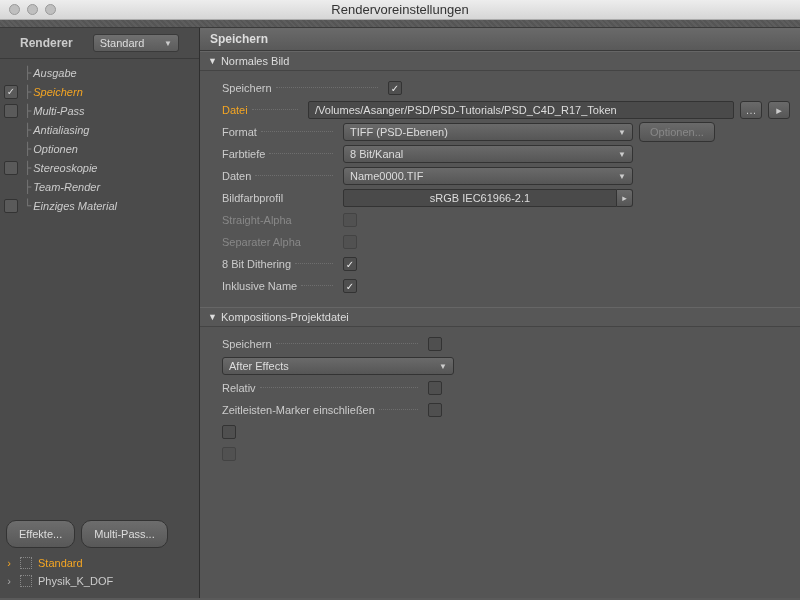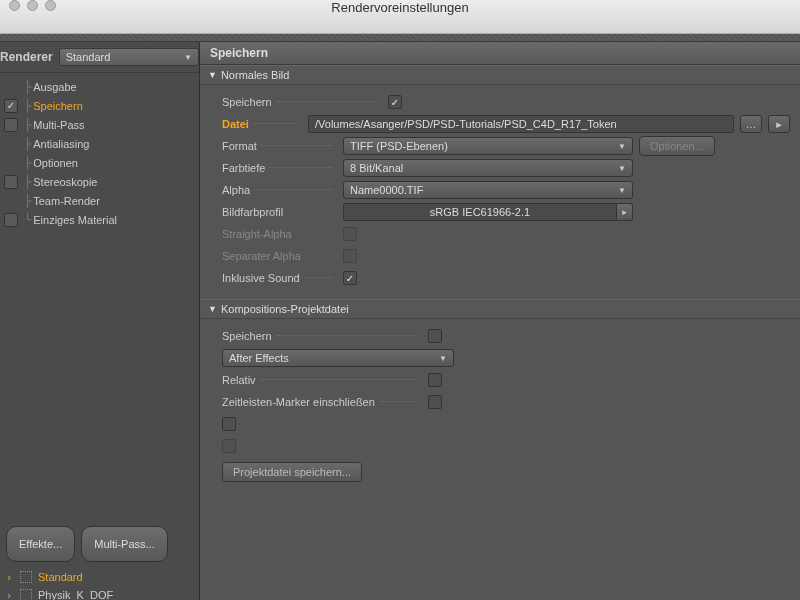--- a/index.html
+++ b/index.html
@@ -1,61 +1,61 @@
 <!DOCTYPE html>
 <html><head>
 <meta charset="utf-8">
 <style>
 * { margin: 0; padding: 0; box-sizing: border-box; font-family: -apple-system, "Helvetica Neue", Arial, sans-serif; }
 body { background: #5a5a5a; font-size: 11px; color: #bbb; width: 800px; height: 600px; overflow: hidden; }
 
 
-.titlebar { height: 34px; background: linear-gradient(#ededed, #d6d6d6); border-bottom: 1px solid #aaa; display: flex; position: relative; }
+.titlebar { height: 20px; background: linear-gradient(#ededed, #d6d6d6); border-bottom: 1px solid #aaa; display: flex; align-items: center; position: relative; }
 .traffic { display: flex; gap: 7px; margin-left: 9px; }
 .tlight { width: 11px; height: 11px; border-radius: 50%; background: #bfbfbf; border: 1px solid #9a9a9a; }
 .title { position: absolute; left: 0; right: 0; text-align: center; color: #333; font-size: 13px; pointer-events: none; }
 .hatch { height: 8px; background: repeating-linear-gradient(45deg,#5d5d5d,#5d5d5d 2px,#555 2px,#555 4px); border-bottom: 1px solid #3a3a3a; }
 
 .main { display: flex; height: calc(600px - 30px); }
 
 
 .sidebar { width: 200px; background: #4b4b4b; border-right: 1px solid #2f2f2f; display: flex; flex-direction: column; }
-.renderer-row { display: flex; align-items: center; gap: 6px; padding: 6px 0; border-bottom: 1px solid #3a3a3a; }
+.renderer-row { display: flex; align-items: center; gap: 20px; padding: 6px 20px; border-bottom: 1px solid #3a3a3a; }
 .renderer-row label { color: #ccc; font-weight: bold; font-size: 12px; }
 .combo { flex: 1; height: 18px; background: linear-gradient(#6f6f6f,#5c5c5c); border: 1px solid #3a3a3a; border-radius: 3px; display: flex; align-items: center; padding: 0 6px; color: #ddd; position: relative; }
 .combo .arrow { position: absolute; right: 6px; font-size: 8px; color: #ccc; }
 
 .tree { flex: 1; padding: 4px 0; }
 .trow { display: flex; align-items: center; height: 19px; padding-left: 4px; }
 .trow .cb { width: 14px; height: 14px; border: 1px solid #333; background: #5a5a5a; border-radius: 2px; margin-right: 6px; display:flex; align-items:center; justify-content:center; }
 .trow .cb.hidden { visibility: hidden; }
 .trow .cb.checked::after { content:"✓"; color:#ddd; font-size:10px; line-height:1; }
 .trow .branch { color:#777; margin-right: 2px; font-family: monospace; font-size:12px; }
-.trow .lbl { color:#ccc; }
+.trow .lbl { color:#ccc;font-style:italic; }
 .trow.sel .lbl { color:#f5a623; }
 
 .sb-buttons { display:flex; gap:6px; padding: 6px; }
-.btn { height:36px; background: linear-gradient(#6d6d6d,#585858); border:1px solid #333; border-radius:10px; color:#ddd; padding:0 12px; display:flex; align-items:center; font-size:11px; }
+.btn { height:28px; background: linear-gradient(#6d6d6d,#585858); border:1px solid #333; border-radius:10px; color:#ddd; padding:0 12px; display:flex; align-items:center; font-size:11px; }
 .presets { padding: 0 4px 8px 4px; }
 .prow { display:flex; align-items:center; height:18px; gap:6px; }
 .chev { color:#aaa; font-size:11px; width:10px; text-align:center; }
 .chev.open { color:#f5a623; }
 .dotbox { width:12px; height:12px; border:1px dotted #888; }
 .prow .plbl { color:#ccc; }
 .prow.sel .plbl { color:#f5a623; }
 
 
 .panel { flex:1; background:#555; overflow:auto; }
 .phead { background:linear-gradient(#6a6a6a,#595959); padding:4px 10px; color:#ddd; font-weight:bold; border-bottom:1px solid #3a3a3a; font-size:12px; }
 .section-h { background:#575757; padding:3px 8px; border-top:1px solid #666; border-bottom:1px solid #444; color:#ddd; display:flex; align-items:center; gap:4px; }
 .section-h .tri { font-size:9px; }
 .form { padding:6px 10px 10px 22px; }
 .frow { display:flex; align-items:center; min-height:22px; gap:6px; }
 .flabel { width:110px; color:#ccc; position:relative; white-space:nowrap; }
-.flabel.sel { color:#f5a623; font-weight:700; }
+.flabel.sel { color:#f5a623; font-weight:400; }
 .flabel.dim { color:#888; }
 .frow .flabel::after { content:""; }
 .chk { width:14px; height:14px; border:1px solid #333; background:#4f4f4f; border-radius:2px; display:flex; align-items:center; justify-content:center; }
 .chk.checked::after { content:"✓"; color:#eee; font-size:10px; }
 .txt { height:18px; background:#4a4a4a; border:1px solid #333; border-radius:2px; color:#ddd; padding:0 6px; display:flex; align-items:center; overflow:hidden; white-space:nowrap; }
 .txt.wide { flex:1; }
 .dd { height:18px; background:linear-gradient(#6a6a6a,#565656); border:1px solid #333; border-radius:3px; color:#ddd; padding:0 6px; display:flex; align-items:center; position:relative; }
 .dd .arrow { position:absolute; right:6px; font-size:8px; color:#ccc; }
 .dd.wide { flex:1; max-width:290px; }
 .btn-sq { width:22px; height:18px; background:linear-gradient(#6a6a6a,#565656); border:1px solid #333; border-radius:3px; display:flex; align-items:center; justify-content:center; color:#ccc; font-size:11px; }
@@ -207,21 +207,21 @@
             <span class="fill"></span>
           </div>
         <div class="dd wide">
             <span>8 Bit/Kanal</span>
             <span class="arrow">▼</span>
           </div>
       </div>
 
       <div class="frow">
         <div class="labelcol" style="width:115px">
-            <span class="flabel">Alpha</span>
+            <span class="flabel">Daten</span>
             <span class="fill"></span>
           </div>
         <div class="dd wide">
             <span>Name0000.TIF</span>
             <span class="arrow">▼</span>
           </div>
       </div>
 
       <div class="frow">
         <div class="labelcol" style="width:115px">
@@ -242,21 +242,28 @@
         <div class="chk" style="opacity:.5"></div>
       </div>
       <div class="frow">
         <div class="labelcol" style="width:115px">
             <span class="flabel dim">Separater Alpha</span>
           </div>
         <div class="chk" style="opacity:.5"></div>
       </div>
       <div class="frow">
         <div class="labelcol" style="width:115px">
-            <span class="flabel">Inklusive Sound</span>
+            <span class="flabel">8 Bit Dithering</span>
+            <span class="fill"></span>
+          </div>
+        <div class="chk checked"></div>
+      </div>
+      <div class="frow">
+        <div class="labelcol" style="width:115px">
+            <span class="flabel">Inklusive Name</span>
             <span class="fill"></span>
           </div>
         <div class="chk checked"></div>
       </div>
     </div>
 
     <div class="section-h">
       <span class="tri">▼</span>
       <span>Kompositions-Projektdatei</span>
     </div>
@@ -287,20 +294,15 @@
             <span class="fill"></span>
           </div>
         <div class="chk"></div>
       </div>
       <div class="frow">
         <div class="chk"></div>
       </div>
       <div class="frow">
         <div class="chk" style="opacity:.5"></div>
       </div>
-      <div class="frow" style="margin-top:4px">
-        <div class="btn-pill">
-            <span>Projektdatei speichern...</span>
-          </div>
-      </div>
     </div>
   </div>
 </div>
 
 </body></html>

